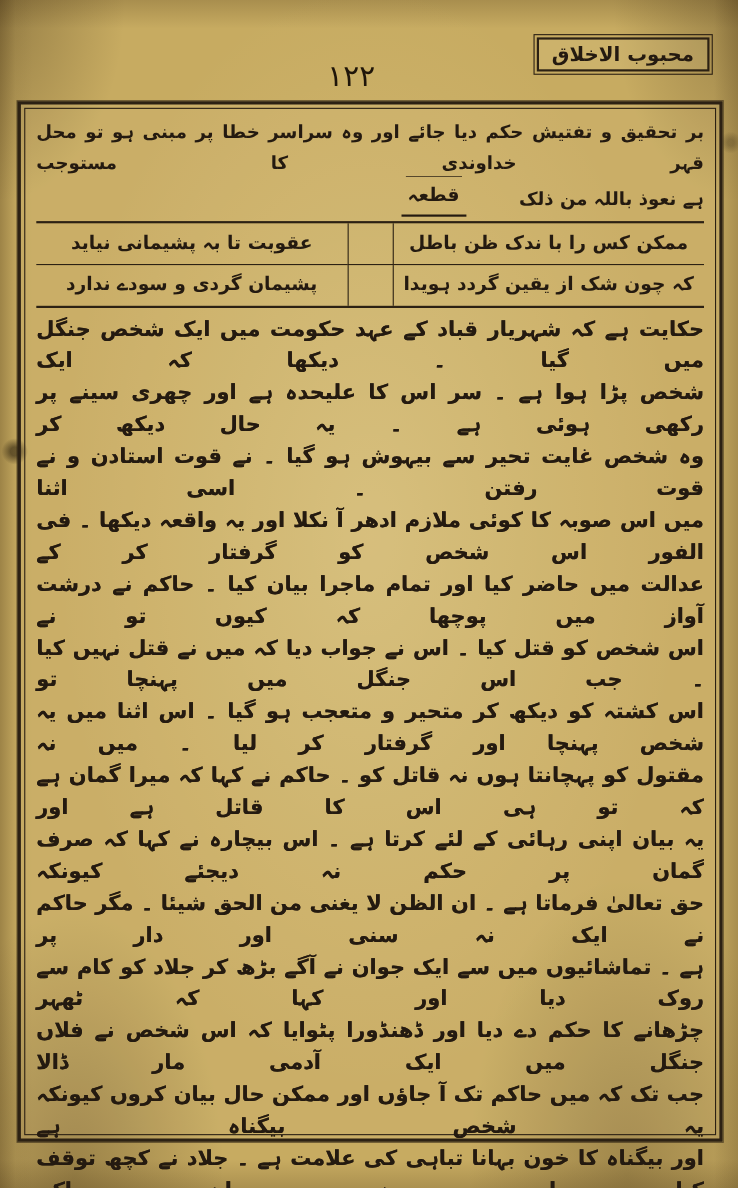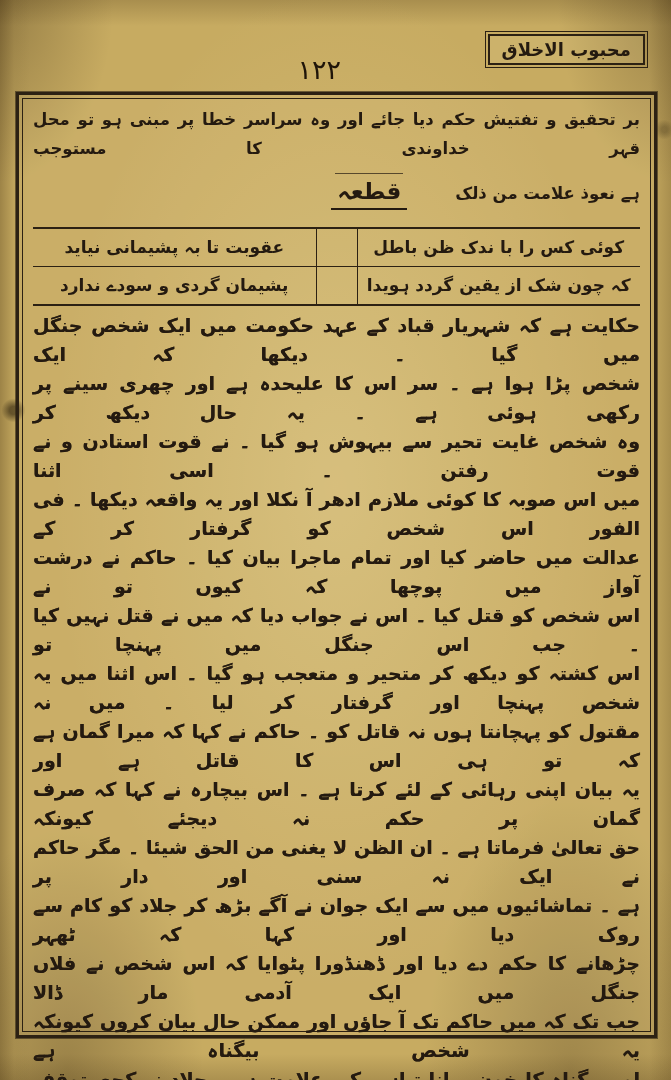--- a/index.html
+++ b/index.html
@@ -63,21 +63,21 @@
   .intro-line{
     font-size:16.5px;font-weight:bold;line-height:29px;
     text-align:justify;text-align-last:justify;
     color:#241a10;
   }
   .intro-line2{
     display:flex;align-items:center;direction:rtl;
     font-size:16.5px;font-weight:bold;line-height:31px;
   }
   .qita-label{
-    margin:13px 48px;font-size:23px;font-weight:bold;
+    margin:0 48px;font-size:17px;font-weight:bold;
     border-bottom:2px solid #241a10;padding:0 6px 1px 6px;
     position:relative;
   }
   .qita-label::after{
     content:"";position:absolute;top:-3px;right:4px;left:4px;height:0;
     border-top:1px solid rgba(36,26,16,0.7);
   }
 
   
   .poem{
@@ -118,27 +118,27 @@
       <span>محبوب الاخلاق</span>
     </div>
   </div>
 
   <div class="frame">
     <div class="frame-inner">
 
       <div class="intro">
         <div class="intro-line">بر تحقیق و تفتیش حکم دیا جائے اور وہ سراسر خطا پر مبنی ہو تو محل قہر خداوندی کا مستوجب</div>
         <div class="intro-line2">
-          <span>ہے نعوذ علامت من ذلک</span>
+          <span>ہے نعوذ باللہ من ذلک</span>
           <span class="qita-label">قطعہ</span>
         </div>
       </div>
 
       <div class="poem">
-        <div class="cell r1">کوئی کس را با ندک ظن باطل</div>
+        <div class="cell r1">ممکن کس را با ندک ظن باطل</div>
         <div class="cell r1 gutter"></div>
         <div class="cell r1">عقوبت تا بہ پشیمانی نیاید</div>
         <div class="cell">کہ چون شک از یقین گردد ہویدا</div>
         <div class="cell gutter"></div>
         <div class="cell">پشیمان گردی و سودے ندارد</div>
       </div>
 
       <div class="prose">
           <div class="prose-line">حکایت ہے کہ شہریار قباد کے عہد حکومت میں ایک شخص جنگل میں گیا ۔ دیکھا کہ ایک</div>
           <div class="prose-line">شخص پڑا ہوا ہے ۔ سر اس کا علیحدہ ہے اور چھری سینے پر رکھی ہوئی ہے ۔ یہ حال دیکھ کر</div>

